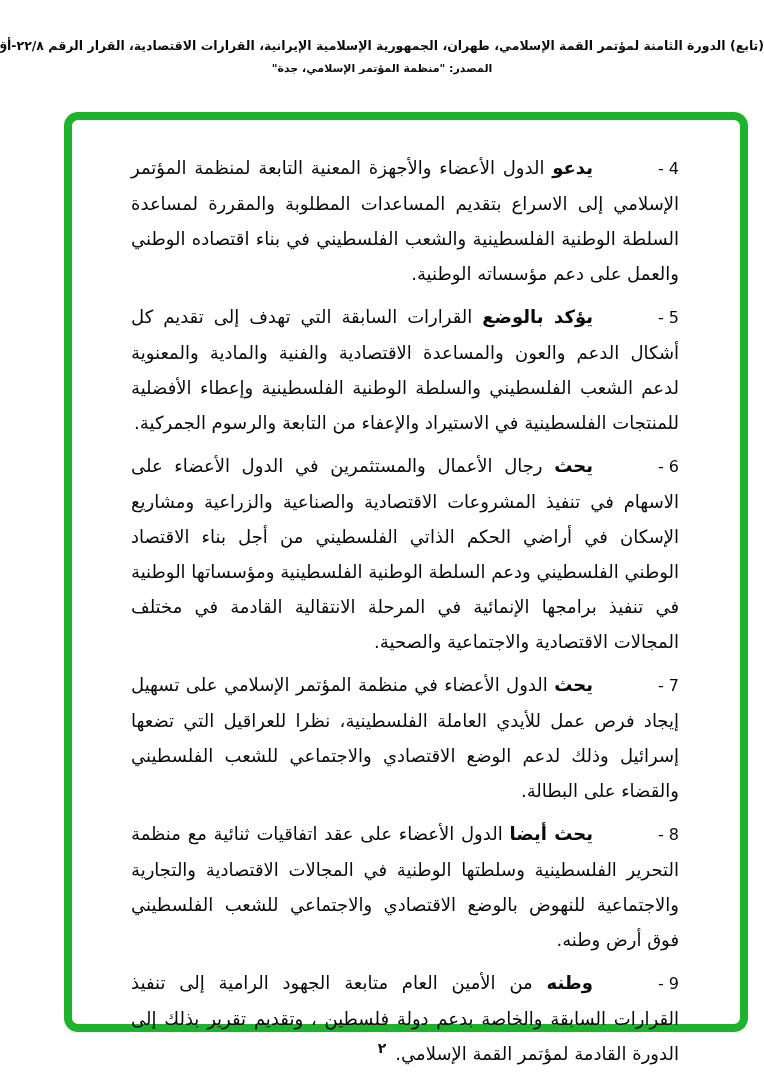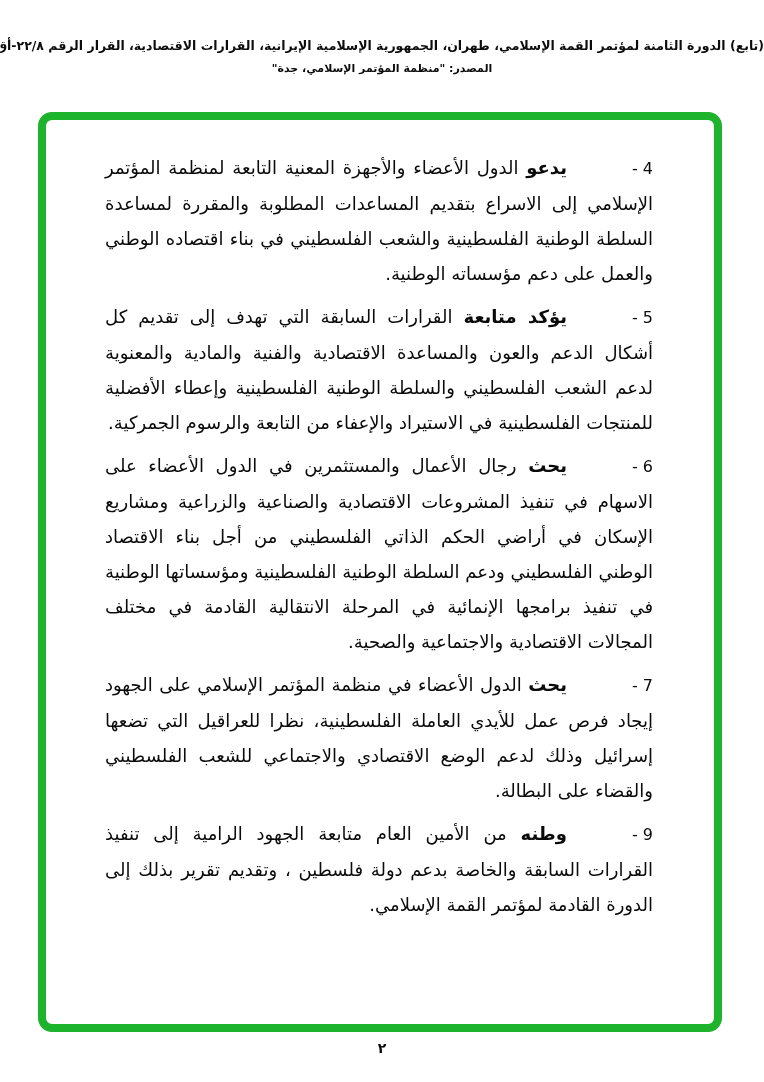--- a/index.html
+++ b/index.html
@@ -62,39 +62,42 @@
 </head>
 <body>
 
 <div class="page">
 
   <div class="hdr">
     <div class="hdr-line1">(تابع) الدورة الثامنة لمؤتمر القمة الإسلامي، طهران، الجمهورية الإسلامية الإيرانية، القرارات الاقتصادية، القرار الرقم ٢٢/٨-أق (ق.إ)</div>
     <div class="hdr-line2">المصدر: "منظمة المؤتمر الإسلامي، جدة"</div>
   </div>
 
-  <div class="frame" style="border-color: rgb(29, 179, 45);">
+  <div class="frame" style="border-color: rgb(29, 179, 45); margin-left: 26px;">
     <div class="content">
 
       <div class="item">
         <p><span class="num">4 -</span><b class="lead">يدعو</b> <span>الدول الأعضاء والأجهزة المعنية التابعة لمنظمة المؤتمر الإسلامي إلى الاسراع بتقديم المساعدات المطلوبة والمقررة لمساعدة السلطة الوطنية الفلسطينية والشعب الفلسطيني في بناء اقتصاده الوطني والعمل على دعم مؤسساته الوطنية.</span></p>
       </div>
 
       <div class="item">
-        <p><span class="num">5 -</span><b class="lead">يؤكد متابعة</b> <span>القرارات السابقة التي تهدف إلى تقديم كل أشكال الدعم والعون والمساعدة الاقتصادية والفنية والمادية والمعنوية لدعم الشعب الفلسطيني والسلطة الوطنية الفلسطينية وإعطاء الأفضلية للمنتجات الفلسطينية في الاستيراد والإعفاء من التابعة والرسوم الجمركية.</span></p>
+        <p><span class="num">5 -</span><b class="lead">يؤكد بالوضع</b> <span>القرارات السابقة التي تهدف إلى تقديم كل أشكال الدعم والعون والمساعدة الاقتصادية والفنية والمادية والمعنوية لدعم الشعب الفلسطيني والسلطة الوطنية الفلسطينية وإعطاء الأفضلية للمنتجات الفلسطينية في الاستيراد والإعفاء من التابعة والرسوم الجمركية.</span></p>
       </div>
 
       <div class="item">
         <p><span class="num">6 -</span><b class="lead">يحث</b> <span>رجال الأعمال والمستثمرين في الدول الأعضاء على الاسهام في تنفيذ المشروعات الاقتصادية والصناعية والزراعية ومشاريع الإسكان في أراضي الحكم الذاتي الفلسطيني من أجل بناء الاقتصاد الوطني الفلسطيني ودعم السلطة الوطنية الفلسطينية ومؤسساتها الوطنية في تنفيذ برامجها الإنمائية في المرحلة الانتقالية القادمة في مختلف المجالات الاقتصادية والاجتماعية والصحية.</span></p>
       </div>
 
       <div class="item">
-        <p><span class="num">7 -</span><b class="lead">يحث</b> <span>الدول الأعضاء في منظمة المؤتمر الإسلامي على الجهود إيجاد فرص عمل للأيدي العاملة الفلسطينية، نظرا للعراقيل التي تضعها إسرائيل وذلك لدعم الوضع الاقتصادي والاجتماعي للشعب الفلسطيني والقضاء على البطالة.</span></p>
+        <p><span class="num">7 -</span><b class="lead">يحث</b> <span>الدول الأعضاء في منظمة المؤتمر الإسلامي على تسهيل إيجاد فرص عمل للأيدي العاملة الفلسطينية، نظرا للعراقيل التي تضعها إسرائيل وذلك لدعم الوضع الاقتصادي والاجتماعي للشعب الفلسطيني والقضاء على البطالة.</span></p>
       </div>
 
+      <div class="item">
+        <p><span class="num">8 -</span><b class="lead">يحث أيضا</b> <span>الدول الأعضاء على عقد اتفاقيات ثنائية مع منظمة التحرير الفلسطينية وسلطتها الوطنية في المجالات الاقتصادية والتجارية والاجتماعية للنهوض بالوضع الاقتصادي والاجتماعي للشعب الفلسطيني فوق أرض وطنه.</span></p>
+      </div>
 
       <div class="item">
         <p><span class="num">9 -</span><b class="lead">وطنه</b> <span>من الأمين العام متابعة الجهود الرامية إلى تنفيذ القرارات السابقة والخاصة بدعم دولة فلسطين ، وتقديم تقرير بذلك إلى الدورة القادمة لمؤتمر القمة الإسلامي.</span></p>
       </div>
 
     </div>
   </div>
 
   <div class="pagenum">٢</div>
 

